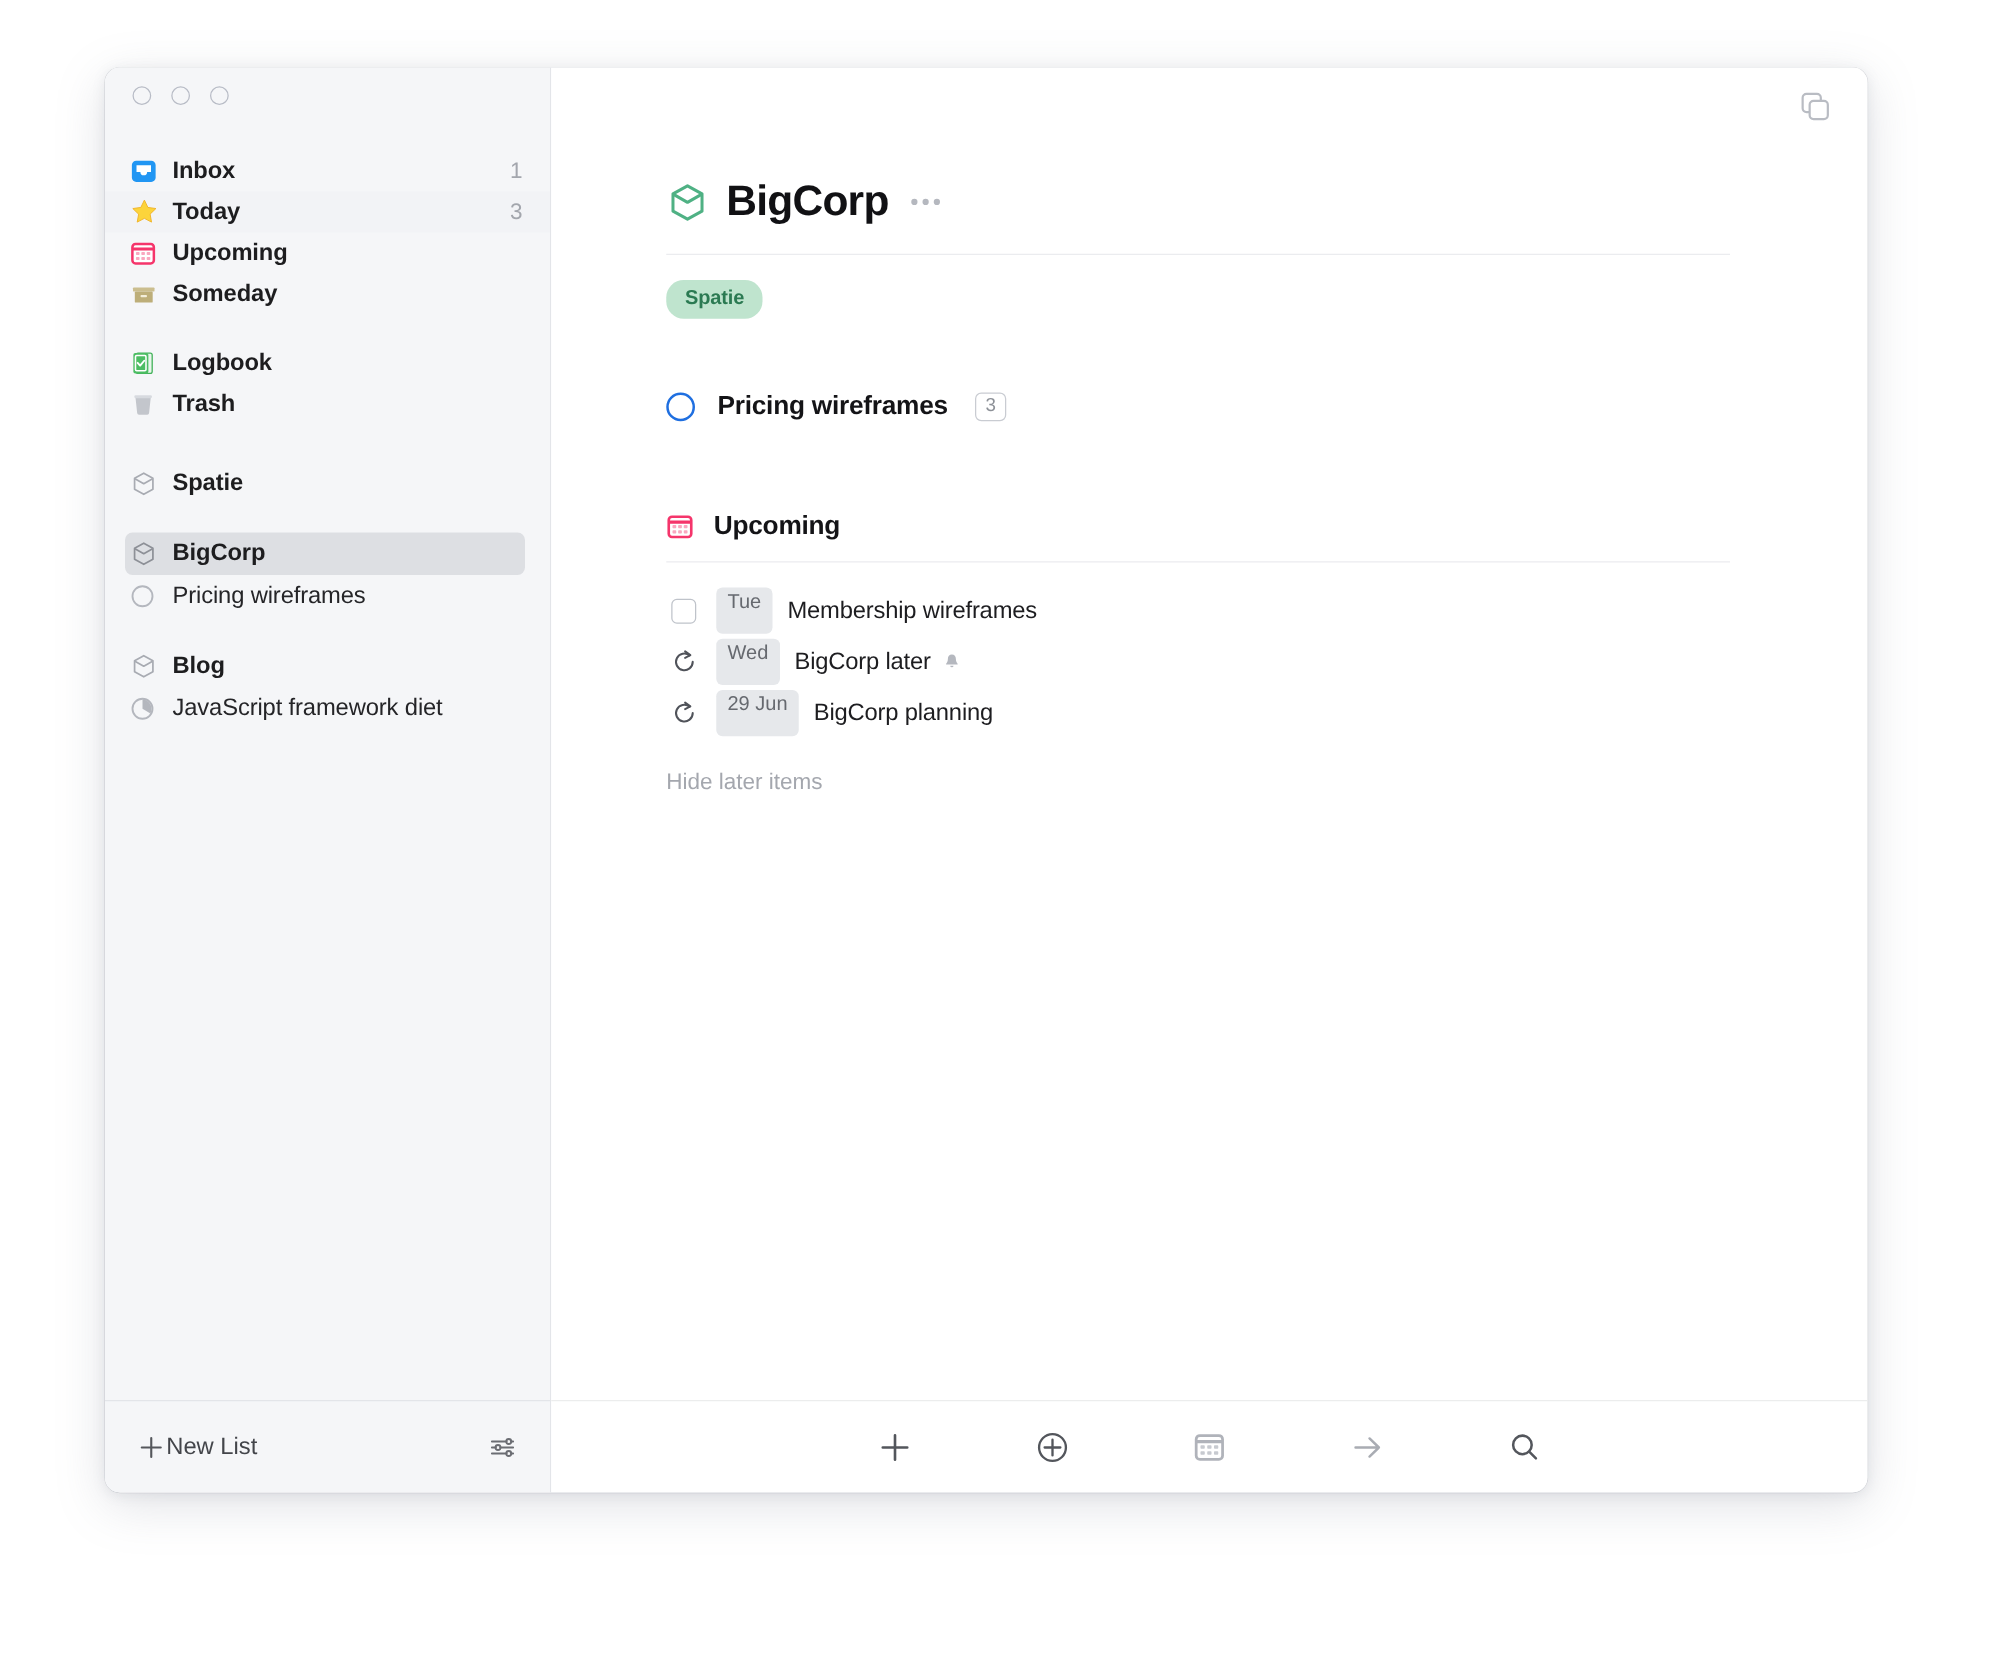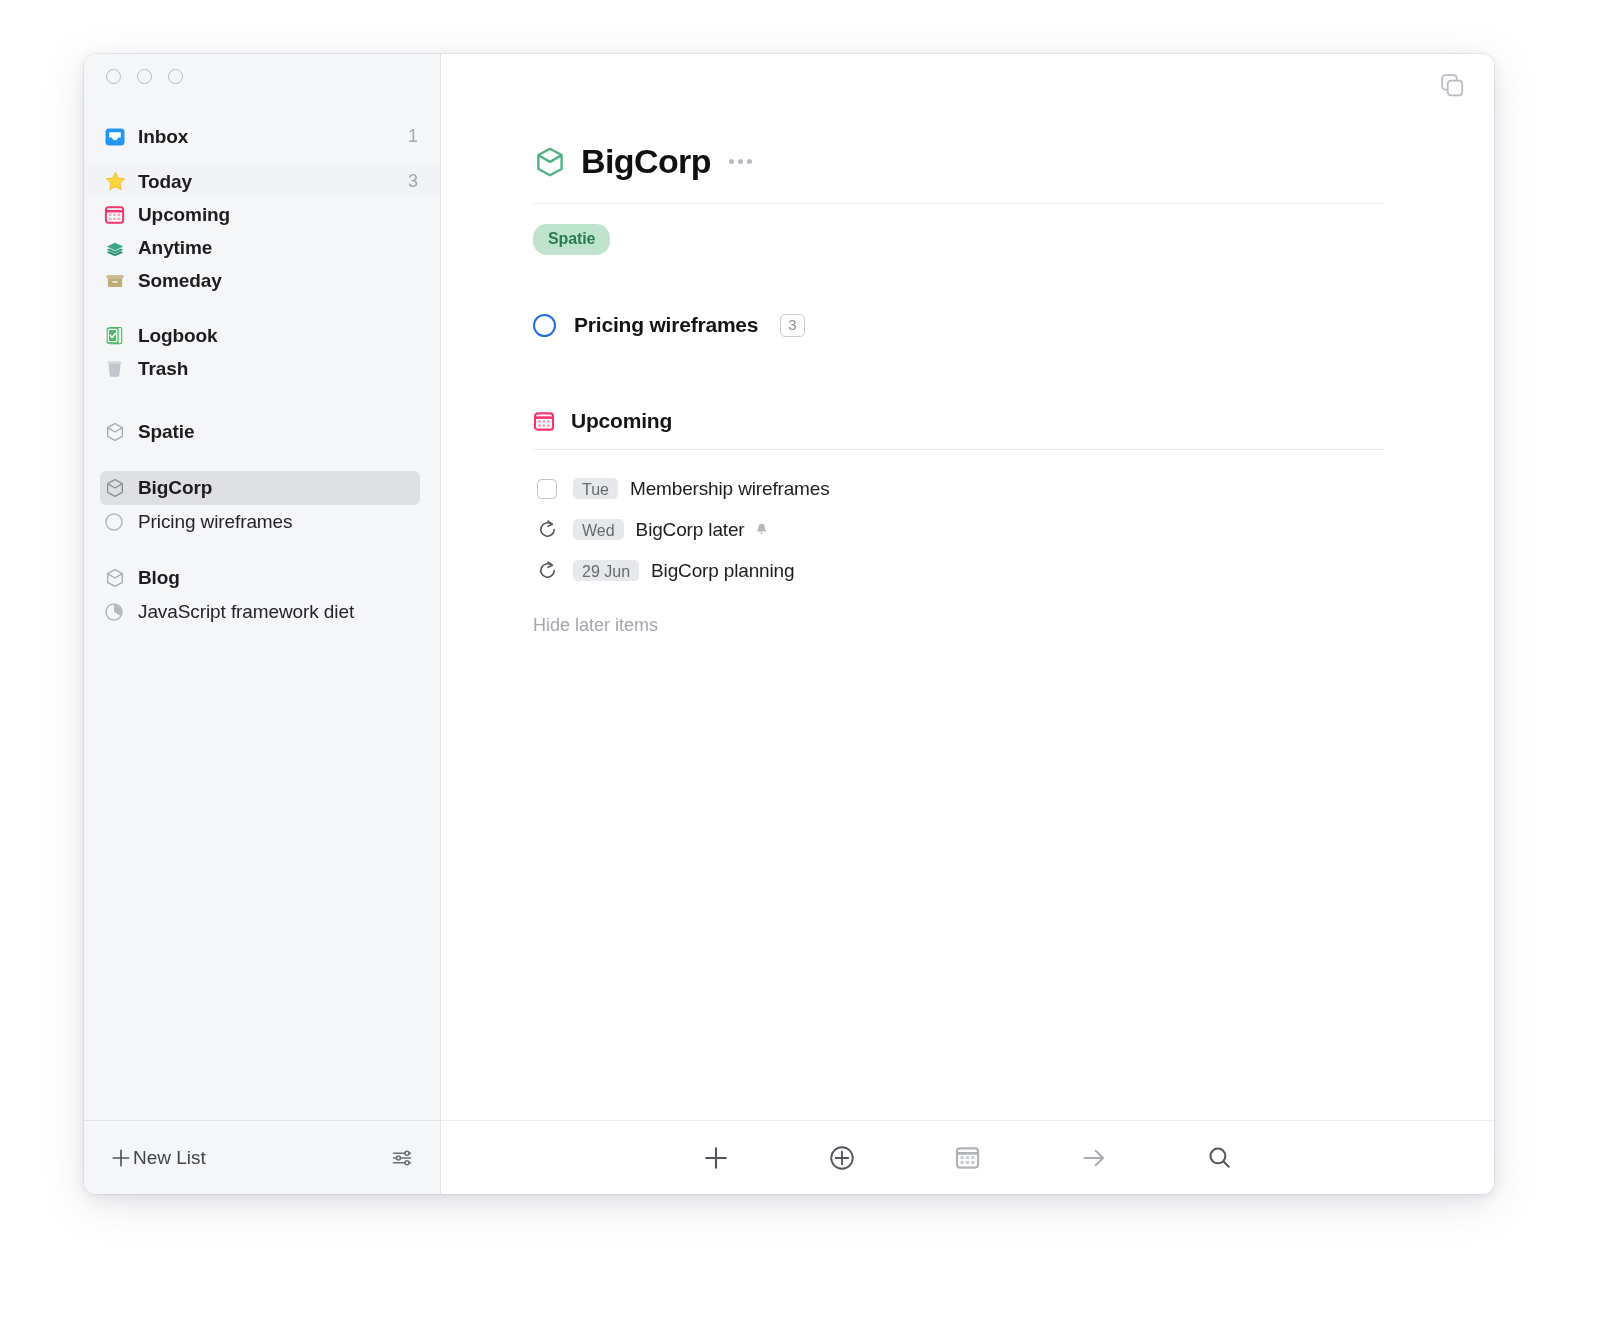--- a/index.html
+++ b/index.html
@@ -63,21 +63,20 @@
     display: flex;
     align-items: center;
     height: 33px;
     padding: 0 14px 0 20px;
     margin: 0 0px;
     cursor: default;
     position: relative;
   }
   .nav-item.selected-row {
     background: #f2f3f6;
-    margin-top: 12px;
   }
   .nav-icon {
     width: 26px;
     flex: 0 0 26px;
     display: flex;
     align-items: center;
     justify-content: flex-start;
   }
   .nav-label {
     font-size: 19px;
@@ -274,21 +273,21 @@
     border: 1.6px solid #bfc3ca;
     border-radius: 4.5px;
     background: #fff;
   }
   .date-chip {
     background: #e6e8eb;
     color: #66696f;
     font-size: 16px;
     font-weight: 400;
     border-radius: 5px;
-    padding: 3px 9px 0;
+    padding: 3px 9px 16px;
     margin-right: 12px;
     white-space: nowrap;
   }
   .up-text {
     font-size: 19px;
     color: #1d1d20;
     font-weight: 400;
     letter-spacing: -0.15px;
     white-space: nowrap;
   }
@@ -369,31 +368,20 @@
               <rect x="5" y="14.2" width="3" height="2.6" rx="0.6"></rect>
               <rect x="9.5" y="14.2" width="3" height="2.6" rx="0.6"></rect>
               <rect x="14" y="14.2" width="3" height="2.6" rx="0.6"></rect>
             </g>
           </svg>
         </span>
         <span class="nav-label">Upcoming</span>
         <span class="nav-count"></span>
       </div>
 
-      <div class="nav-item">
-        <span class="nav-icon">
-          <svg width="22" height="22" viewBox="0 0 24 24">
-            <path d="M12 14.6l-9-4.2 9-4.2 9 4.2z" fill="#3aa887"></path>
-            <path d="M12 18.0l-9-4.2 2.6-1.2L12 15.6l6.4-3 2.6 1.2z" fill="#2f9b7c"></path>
-            <path d="M12 21.0l-9-4.2 2.6-1.2L12 18.6l6.4-3 2.6 1.2z" fill="#279072"></path>
-          </svg>
-        </span>
-        <span class="nav-label">Anytime</span>
-        <span class="nav-count"></span>
-      </div>
 
       <div class="nav-item">
         <span class="nav-icon">
           <svg width="22" height="22" viewBox="0 0 24 24">
             <rect x="2.6" y="5.4" width="18.8" height="3.6" rx="0.8" fill="#cbbe8f"></rect>
             <rect x="4.2" y="9" width="15.6" height="9.6" rx="0.8" fill="#bdae79"></rect>
             <rect x="9.2" y="12" width="5.6" height="2" rx="0.7" fill="#f3eeda"></rect>
           </svg>
         </span>
         <span class="nav-label">Someday</span>

